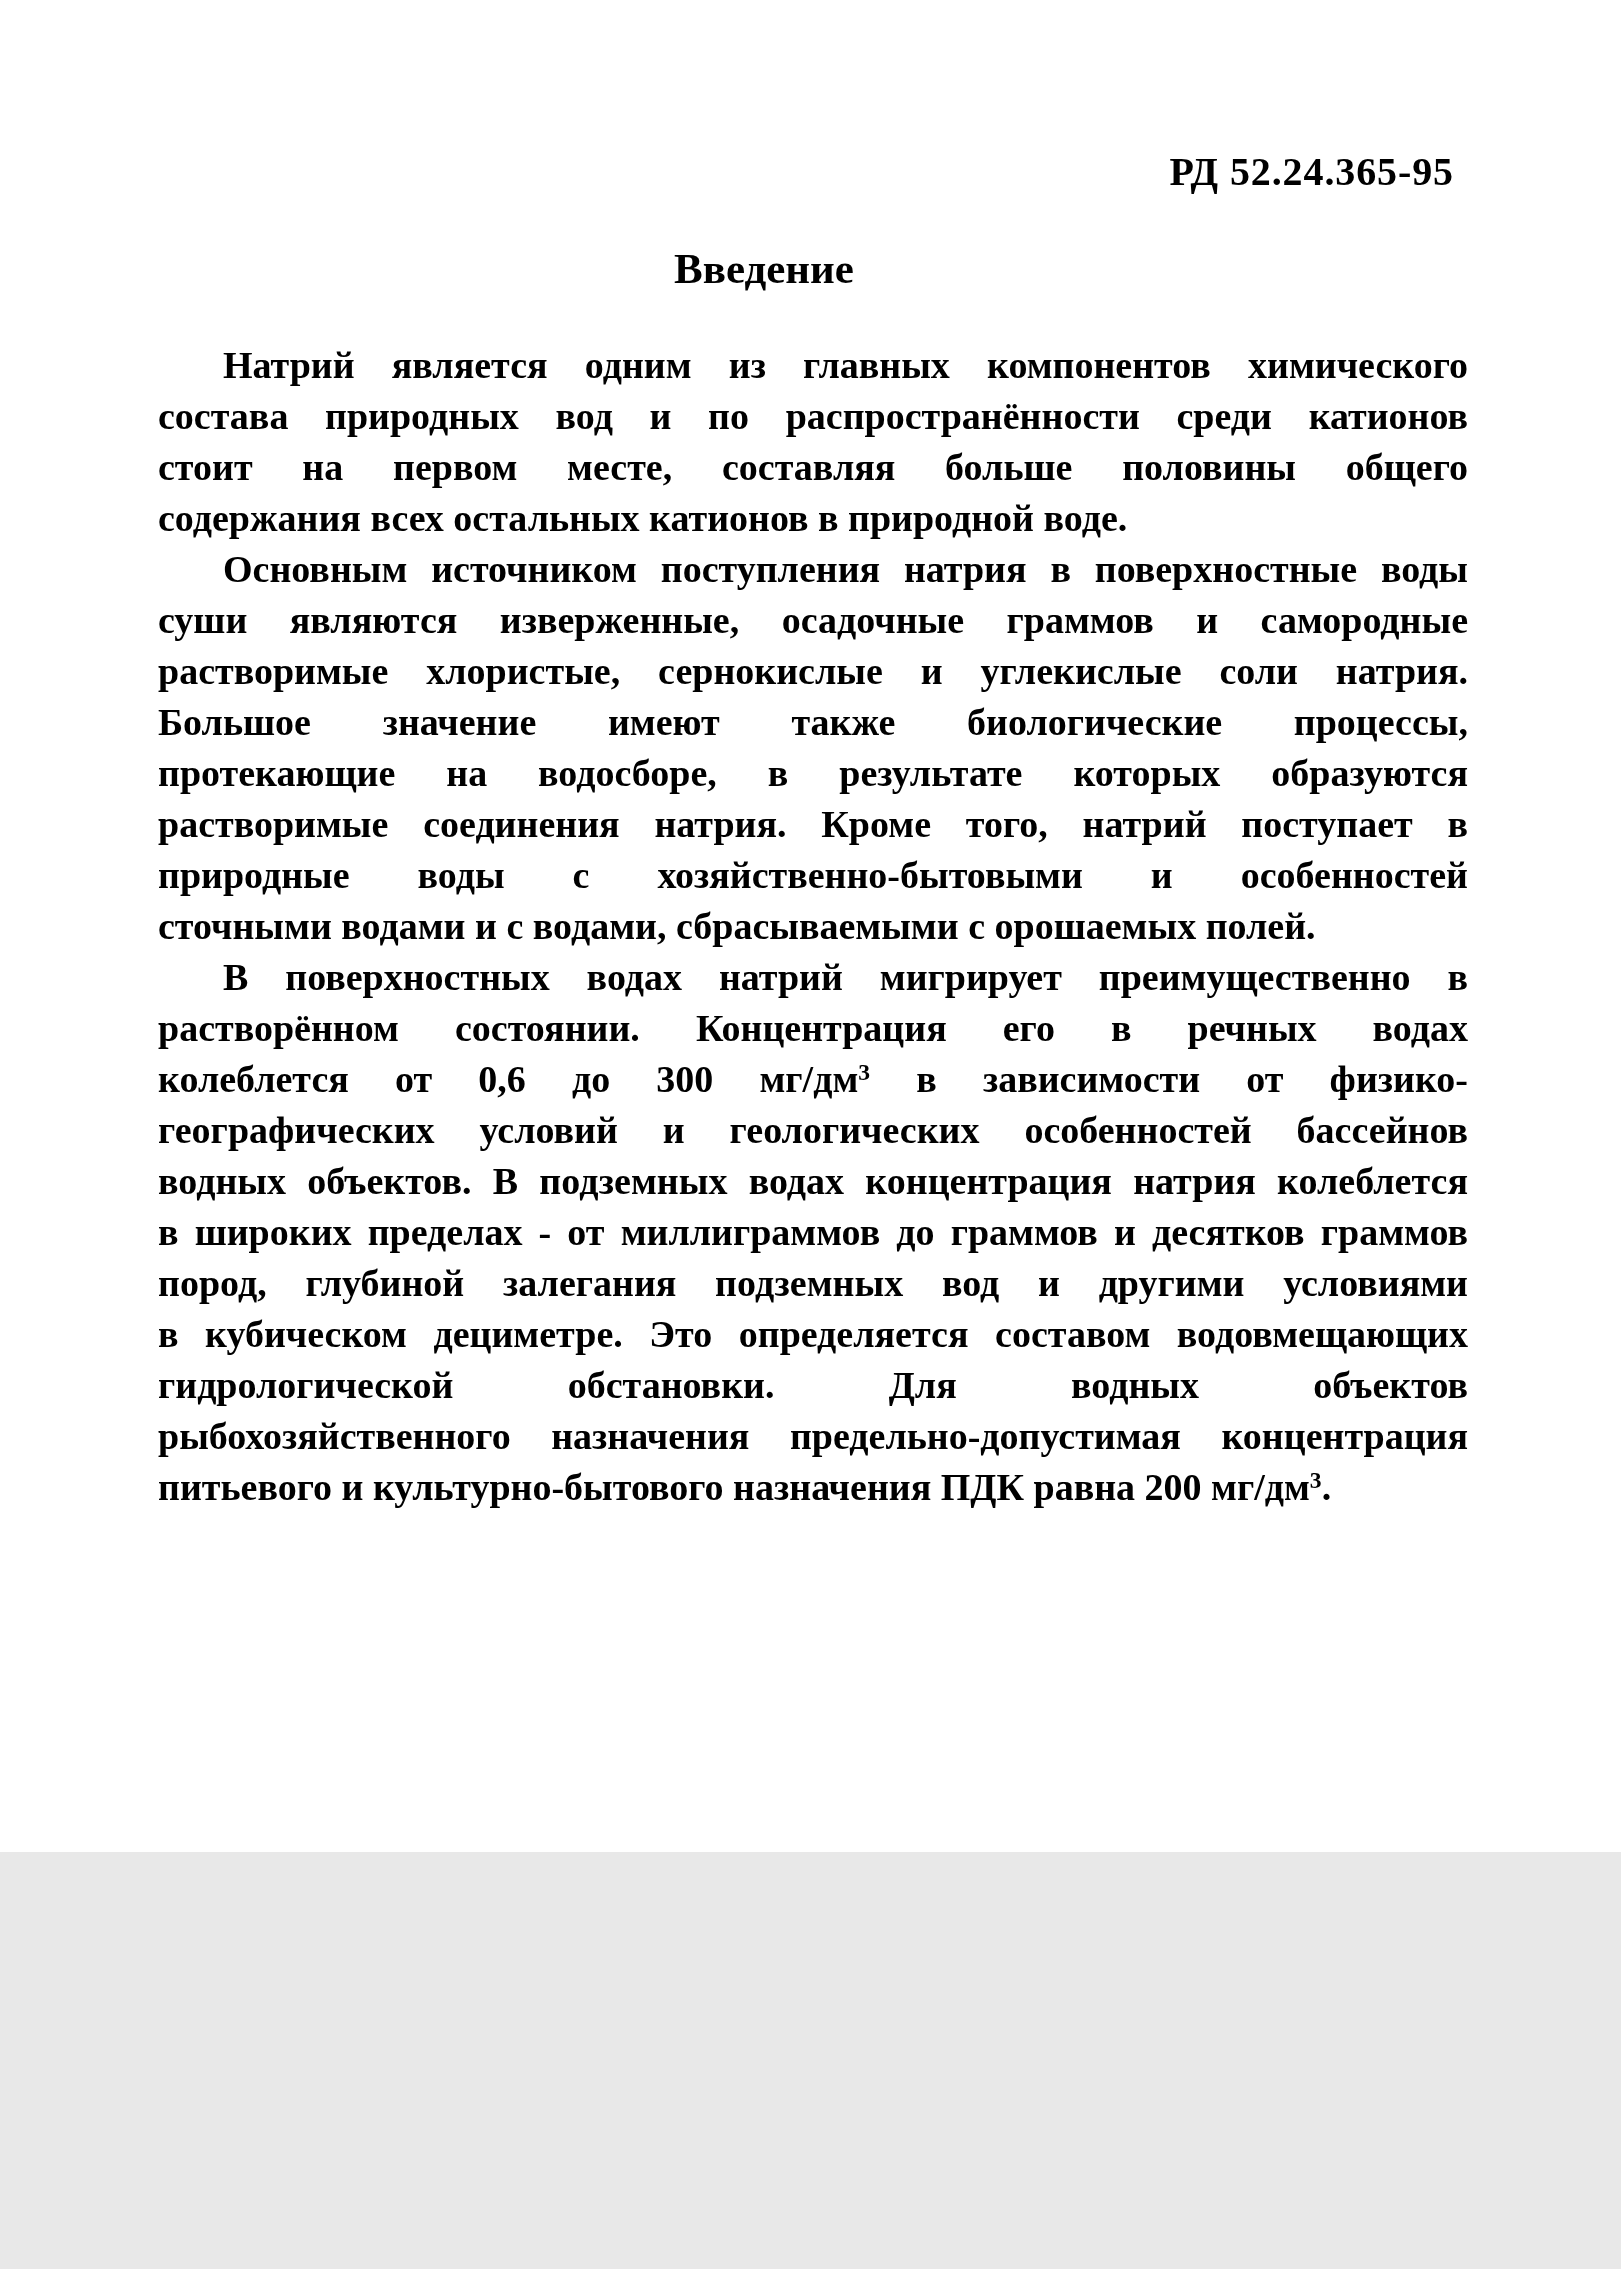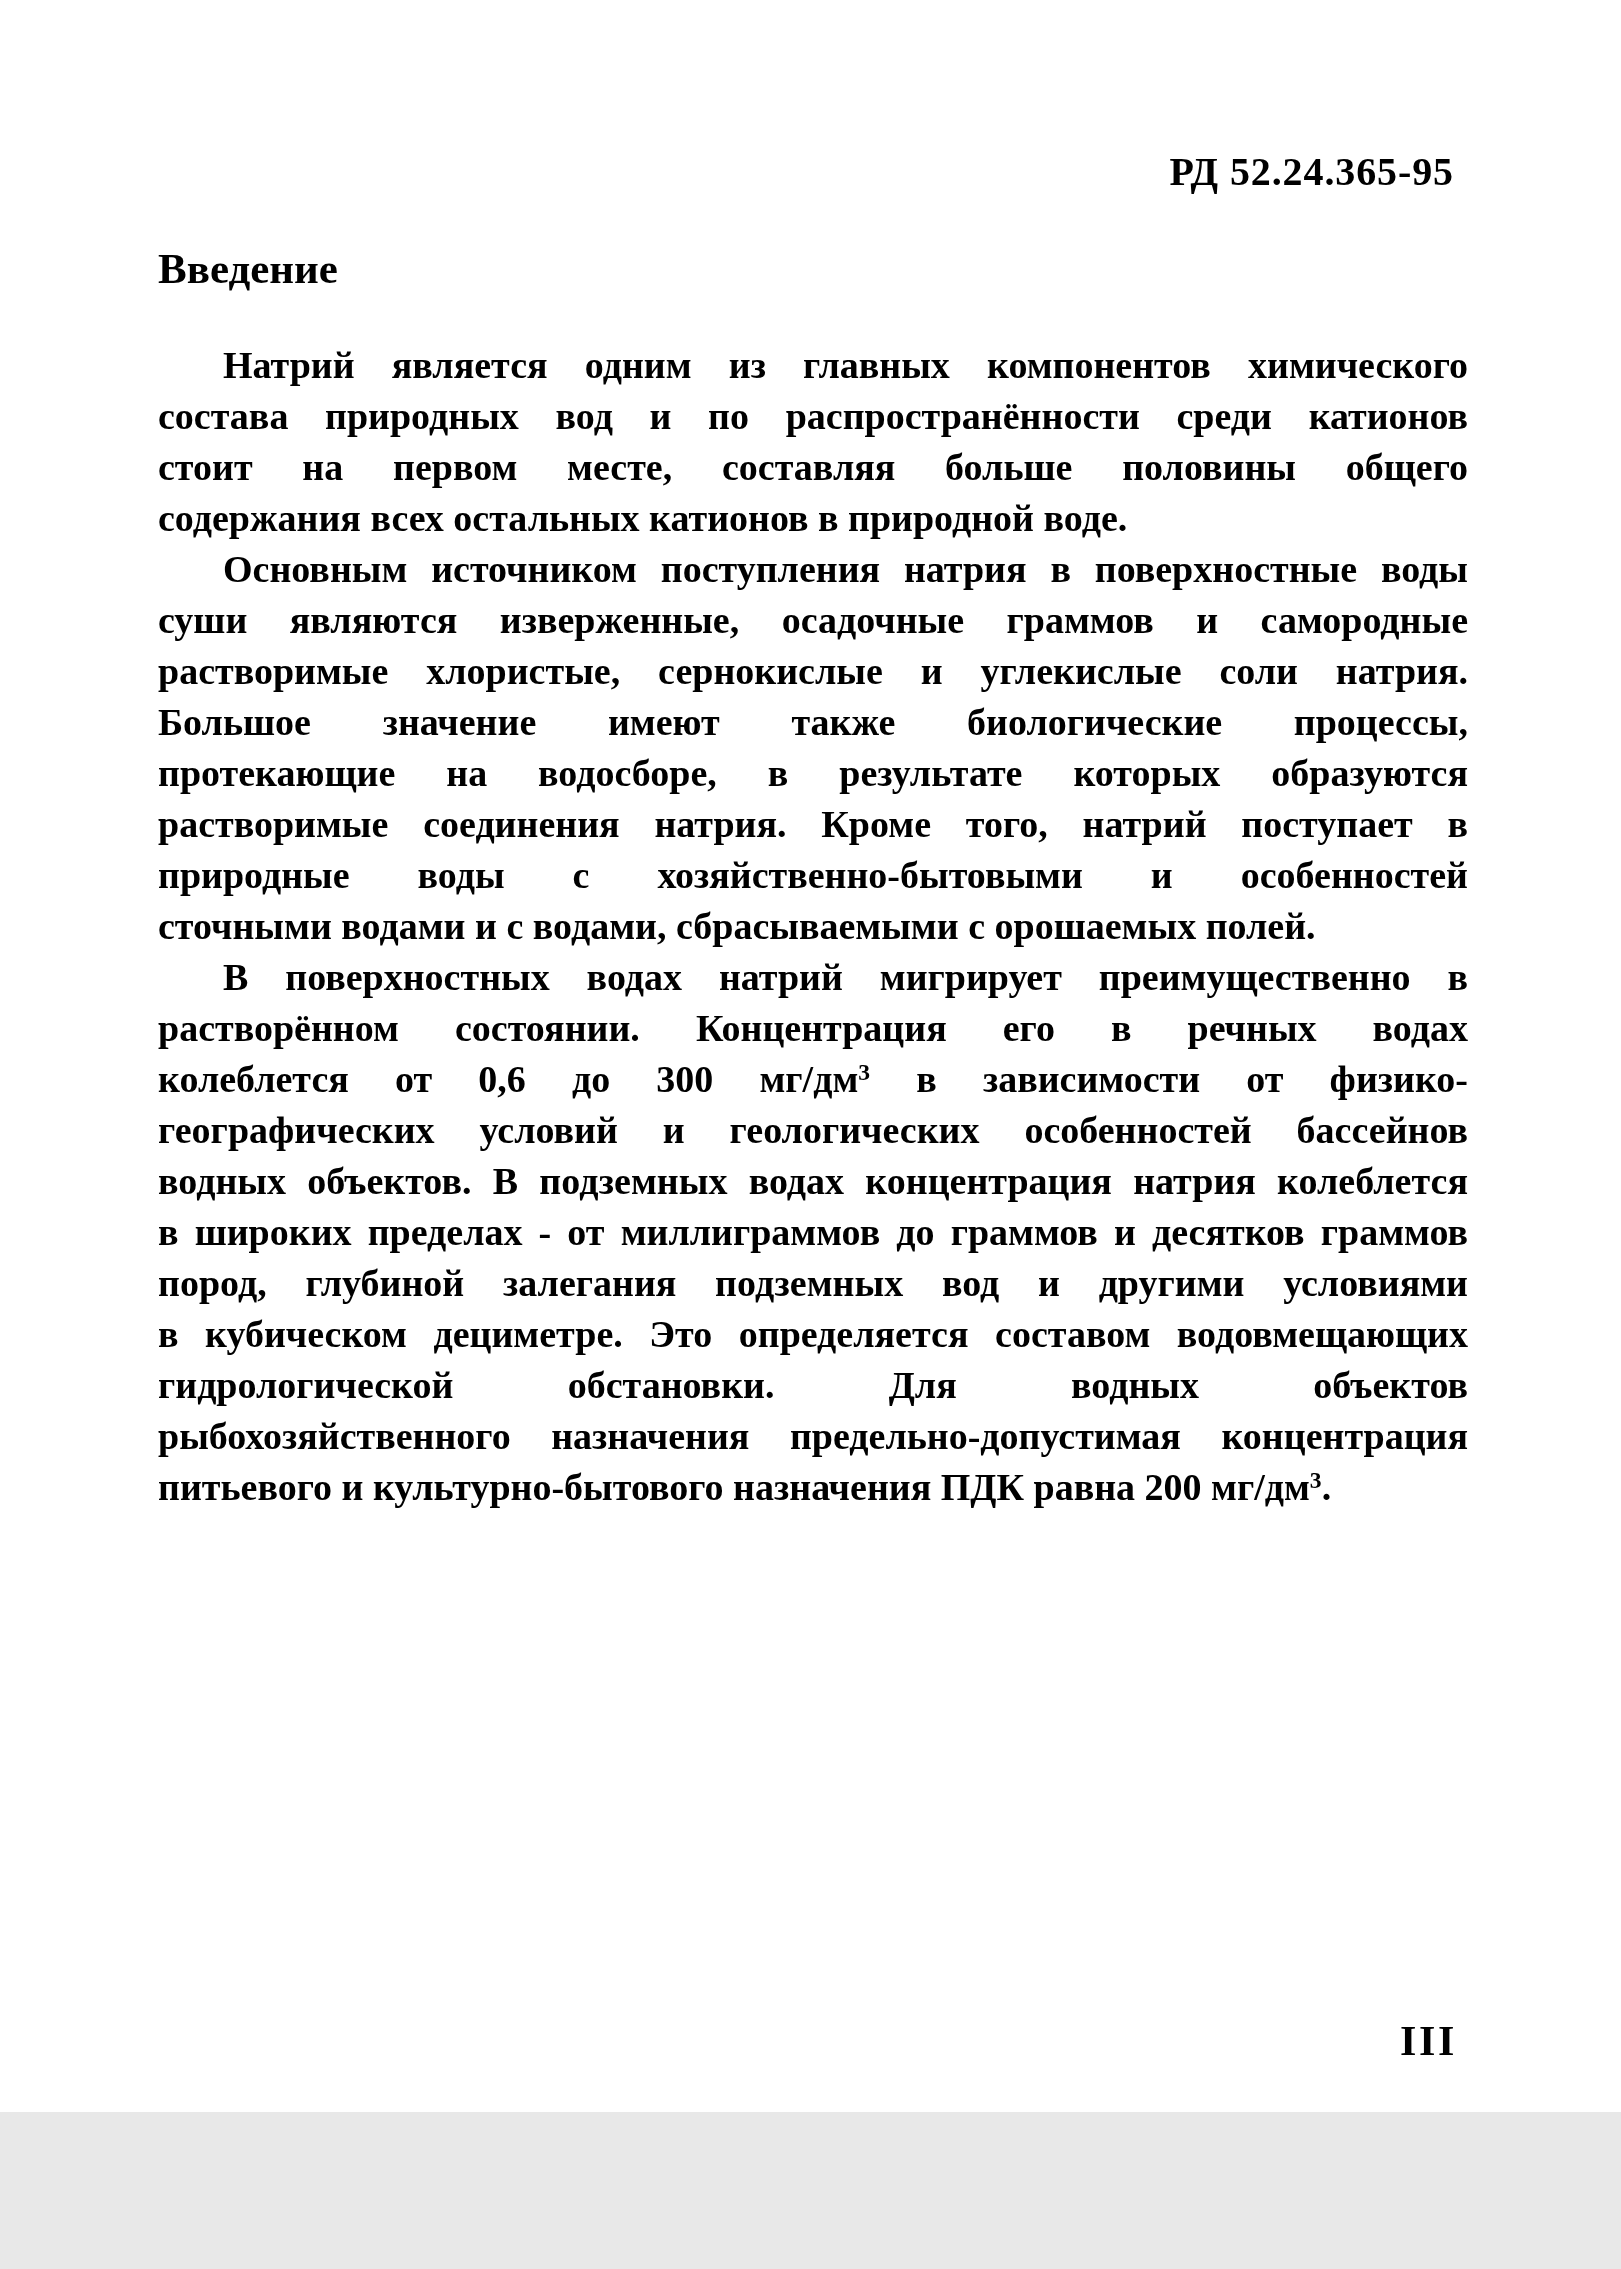--- a/index.html
+++ b/index.html
@@ -3,21 +3,21 @@
 <meta charset="utf-8">
 <style>
   html, body {
     margin: 0;
     padding: 0;
     background: #e8e8e8;
   }
   .page {
     position: relative;
     width: 1622px;
-    height: 2112px;
+    height: 1852px;
     background: #ffffff;
     color: #000000;
     font-family: "Liberation Serif", "DejaVu Serif", serif;
     font-weight: 700;
     overflow: hidden;
     margin: 0 auto;
   }
   .doc-number {
     position: absolute;
     top: 148px;
@@ -25,20 +25,21 @@
     font-size: 40px;
     letter-spacing: 0.9px;
     white-space: nowrap;
   }
   .heading {
     position: absolute;
     top: 244px;
     left: 158px;
     width: 1212px;
     margin: 0;
+    text-align: center;
     font-size: 43px;
     font-weight: 700;
   }
   .body-text {
     position: absolute;
     top: 340px;
     left: 158px;
     width: 1310px;
     font-size: 38px;
     line-height: 51px;

